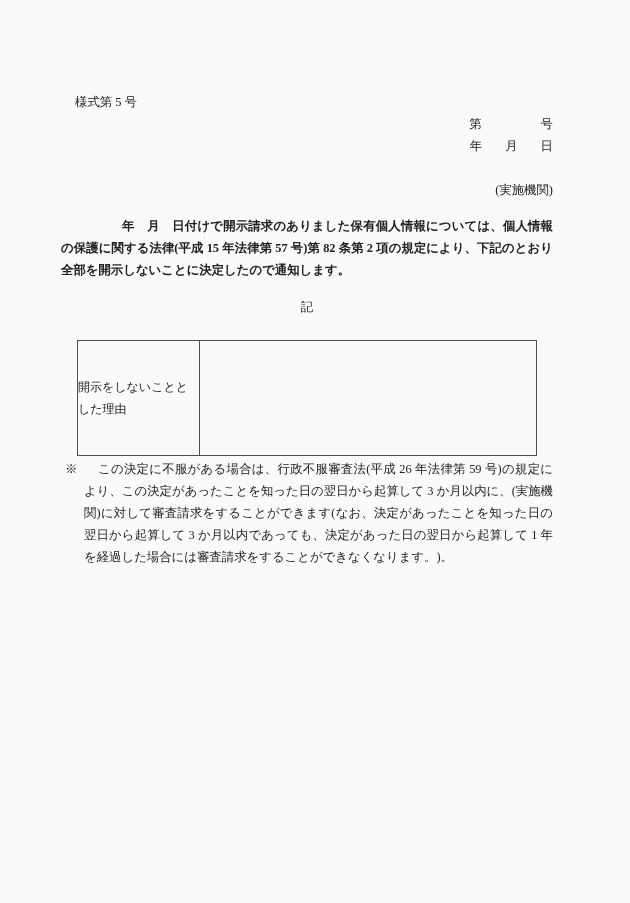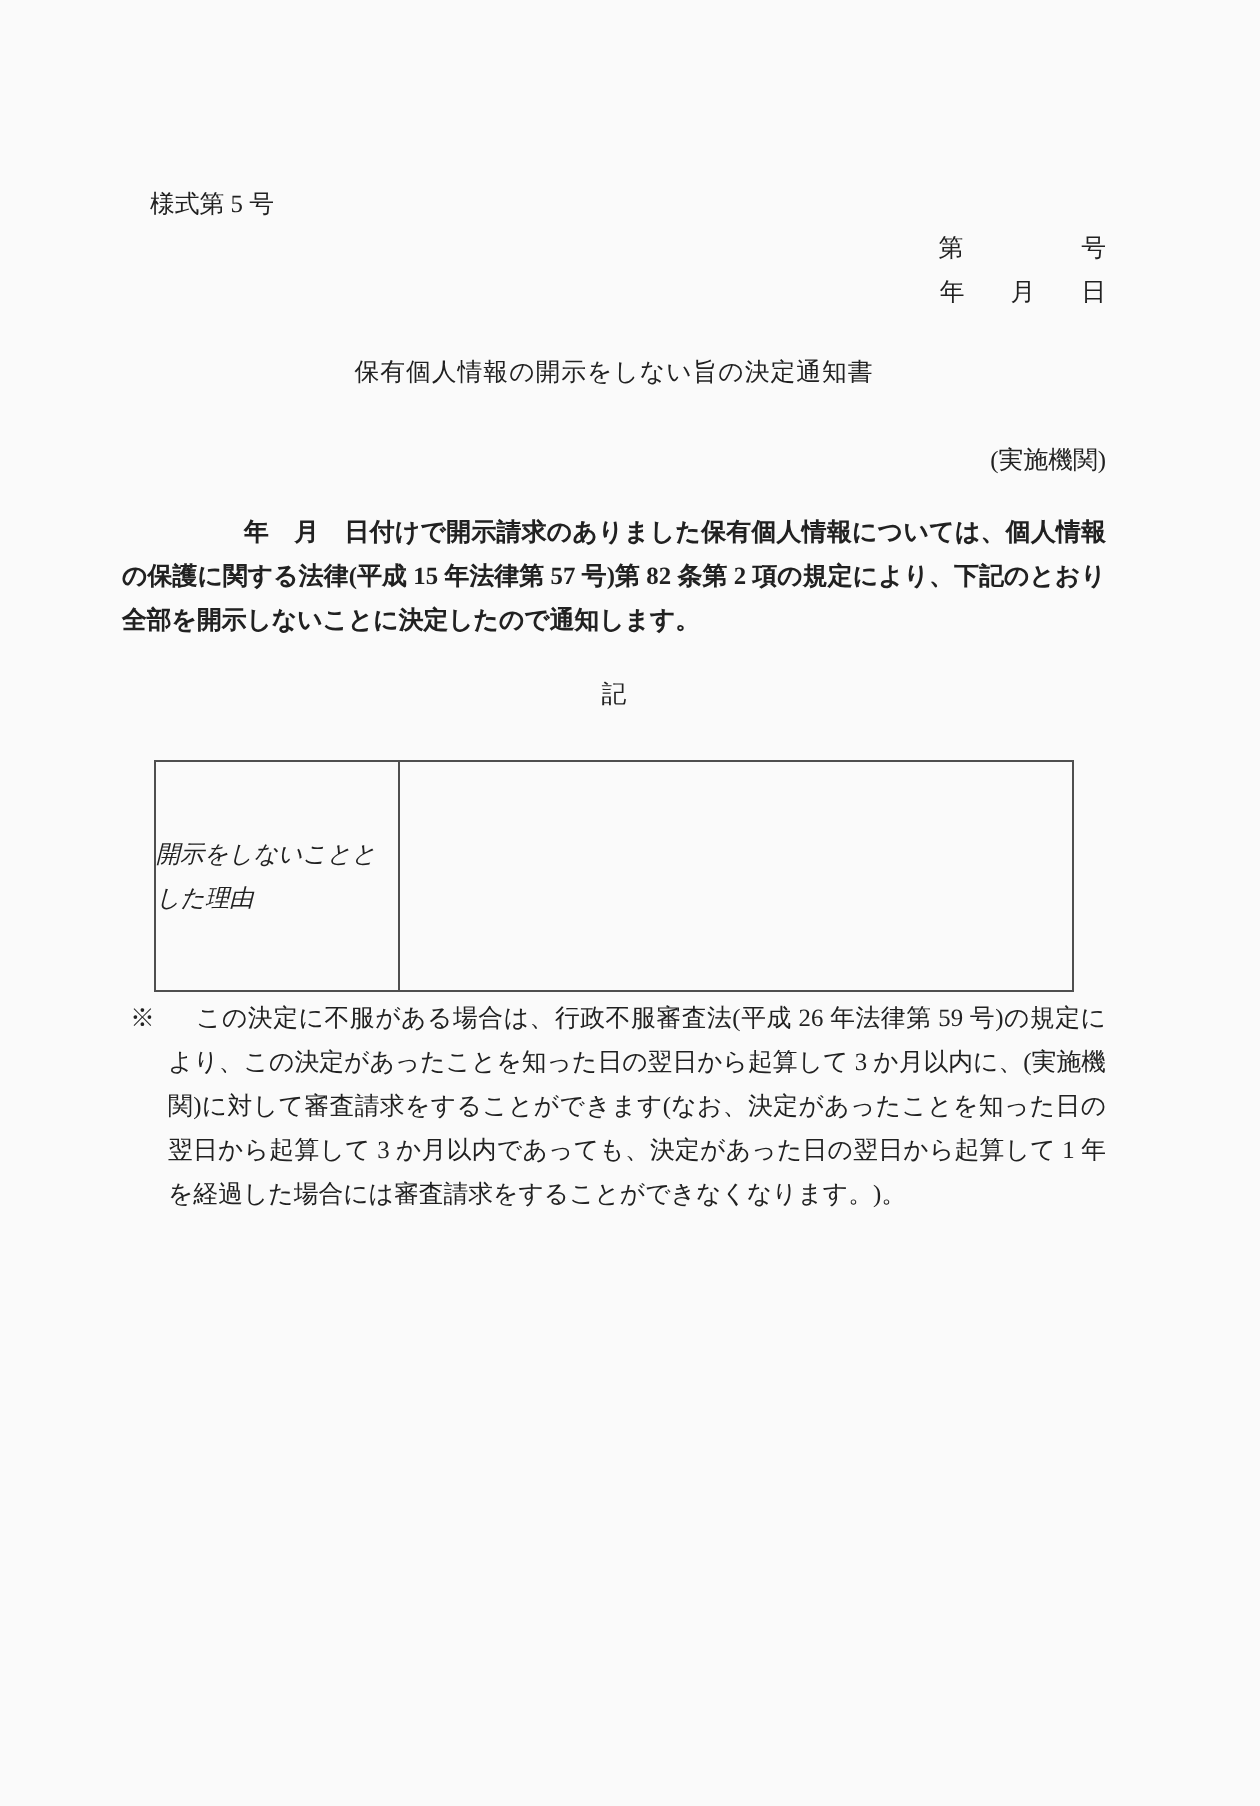--- a/index.html
+++ b/index.html
@@ -59,21 +59,21 @@
   }
   .label-cell {
     width: 122px;
     padding-left: 1px;
     font-size: 12px;
     line-height: 22px;
     text-align: justify;
   }
   .row-name { height: 44px; }
   .row-name .label-cell { vertical-align: top; }
-  .row-reason { height: 115px; font-style: italic; }
+  .row-reason { height: 115px; }
   .row-reason .label-cell { vertical-align: middle; }
   .value-cell { vertical-align: top; }
   .notes {
     position: relative;
     margin-top: 2px;
     padding-left: 23px;
   }
   .note-marker { position: absolute; left: 4px; top: 0; }
   .note-para {
     text-align: justify;
@@ -95,21 +95,20 @@
   </div>
 
   <div class="right-line">
     <span>年</span>
     <span class="gap gap-date"></span>
     <span>月</span>
     <span class="gap gap-date"></span>
     <span>日</span>
   </div>
 
-  <h1 class="doc-title">保有個人情報の開示をしない旨の決定通知書</h1>
 
 
   <div class="issuer">(実施機関)</div>
 
   <p class="body-text">年　月　日付けで開示請求のありました保有個人情報については、個人情報の保護に関する法律(平成 15 年法律第 57 号)第 82 条第 2 項の規定により、下記のとおり全部を開示しないことに決定したので通知します。</p>
 
   <div class="record-marker">記</div>
 
   <table class="info-table">
     <tbody>

